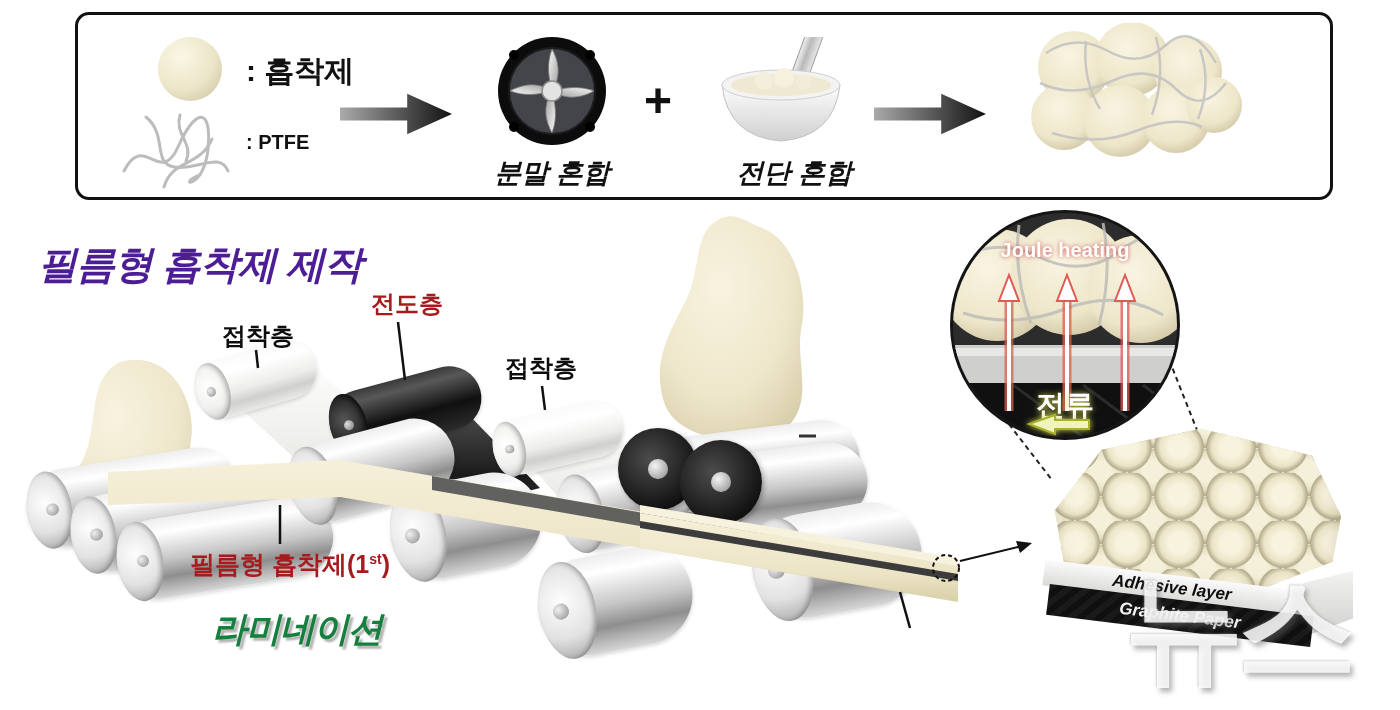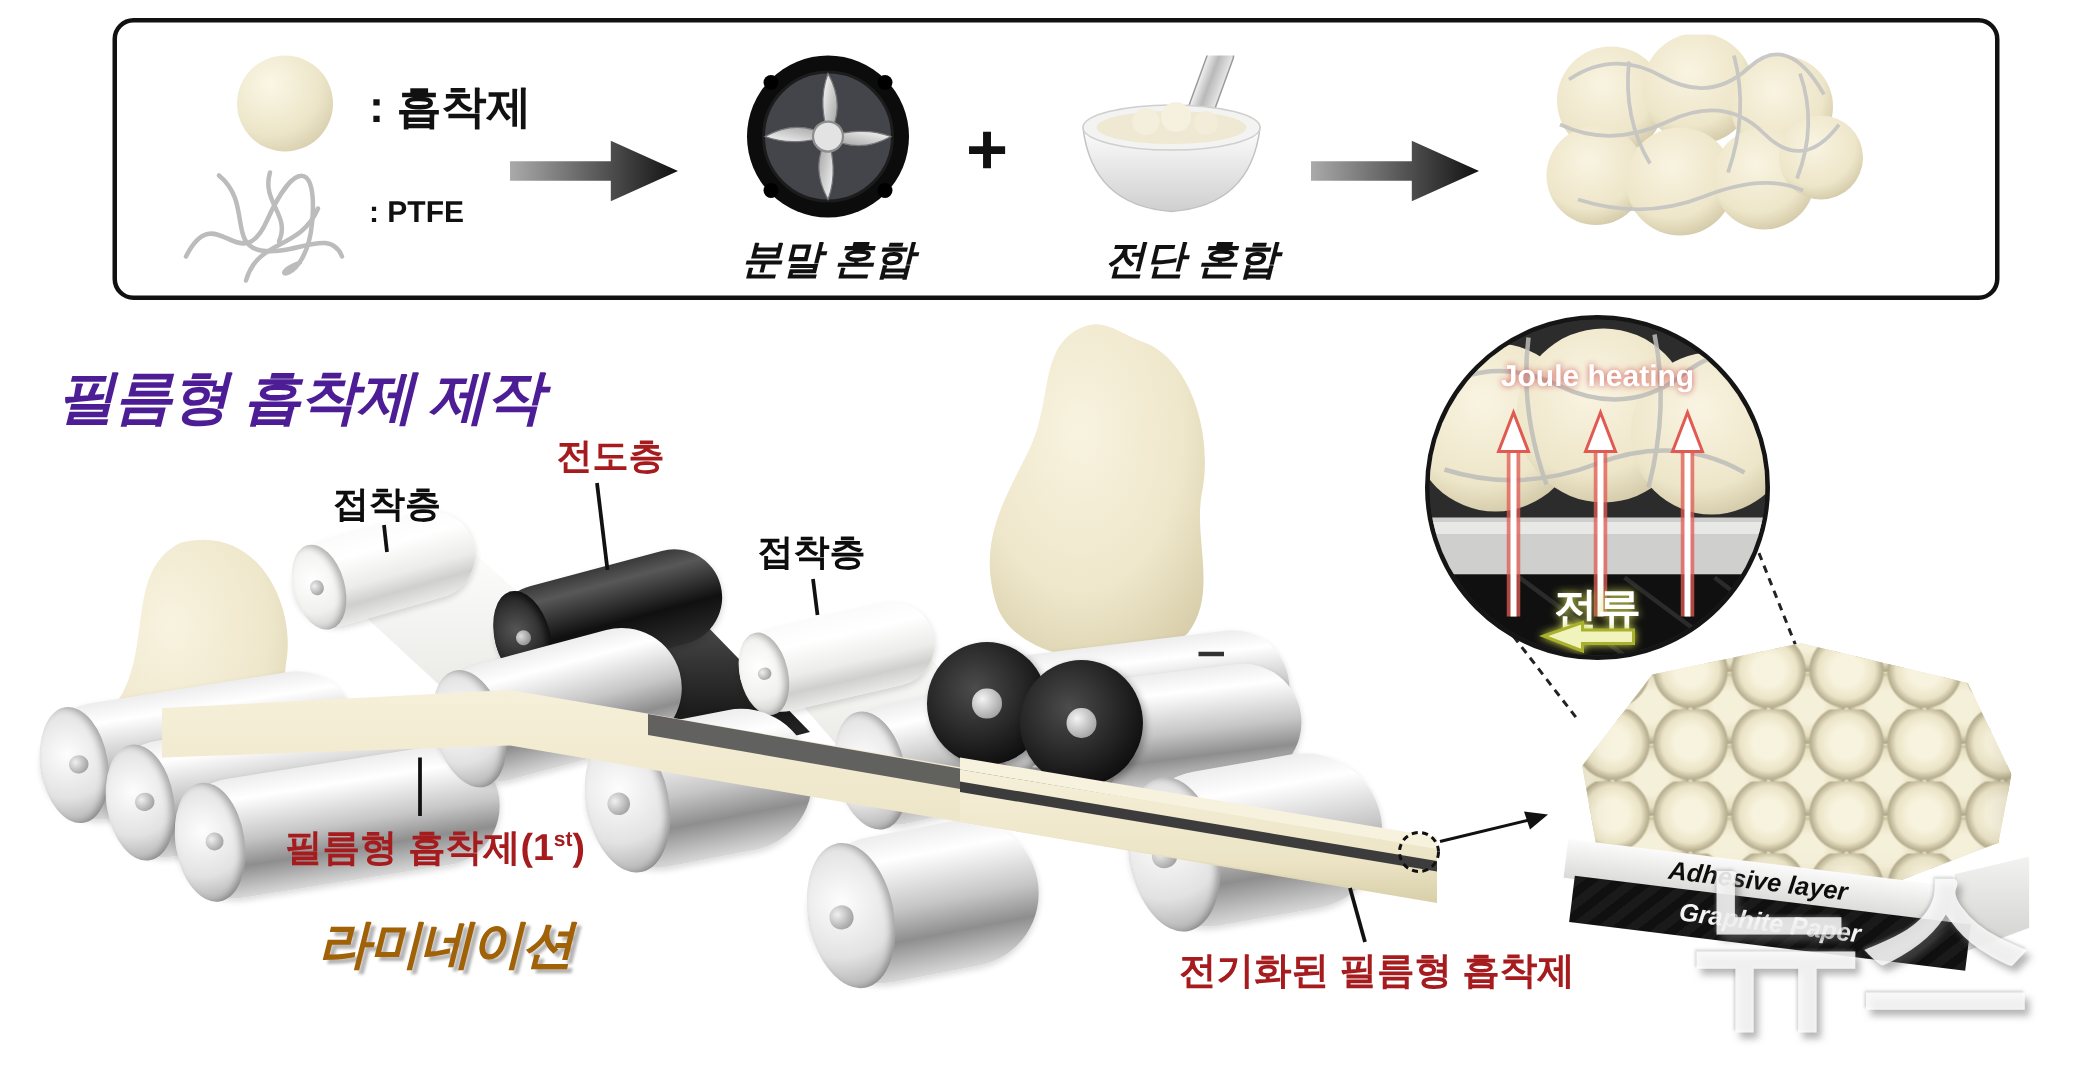--- a/index.html
+++ b/index.html
@@ -20,21 +20,21 @@
        background:radial-gradient(circle at 35% 30%,#fbf7e6,#ece5c8 55%,#cfc6a4 90%,#b8ae8c);}
   #plus-sign{position:absolute;left:566px;top:58px;font-size:48px;font-weight:bold;color:#111;}
 
   
   #main-title{position:absolute;left:38px;top:238px;font-size:39px;font-weight:bold;
               font-style:italic;color:#4c1d95;letter-spacing:-1px;}
   .black-label{position:absolute;font-weight:bold;color:#0d0d0d;font-size:24px;}
   .red-label{position:absolute;font-weight:bold;color:#a61c1e;font-size:25px;}
   .red-label sup{font-size:14px;}
   #lamination-label{position:absolute;left:212px;top:606px;font-size:35px;font-weight:bold;
-       font-style:italic;color:#a16207;text-shadow:3px 3px 2px rgba(0,0,0,.30);letter-spacing:-1px;}
+       font-style:italic;color:#15803d;text-shadow:3px 3px 2px rgba(0,0,0,.30);letter-spacing:-1px;}
 
   
   .cyl{position:absolute;border-radius:999px;
        background:linear-gradient(to bottom,#ededed,#ffffff 18%,#c6c6c6 52%,#8e8e8e 74%,#d8d8d8);
        box-shadow:0 2px 4px rgba(0,0,0,.15);}
   .cyl .cap{position:absolute;left:0;top:0;height:100%;aspect-ratio:.58;border-radius:50%;
        background:radial-gradient(circle at 42% 40%,#fdfdfd,#e2e2e2 55%,#a8a8a8 95%);
        box-shadow:inset -3px 0 5px rgba(0,0,0,.28);}
   .cyl .hub{position:absolute;left:9%;top:42%;height:16%;aspect-ratio:1;border-radius:50%;
        background:radial-gradient(circle at 35% 35%,#f0f0f0,#8a8a8a);}
@@ -290,21 +290,20 @@
       </g>
     </svg>
   </div>
 
   <div id="main-title">필름형 흡착제 제작</div>
   <div class="black-label" style="left:222px;top:320px;">접착층</div>
   <div class="red-label" style="left:371px;top:288px;font-size:24px;">전도층</div>
   <div class="black-label" style="left:505px;top:352px;">접착층</div>
   <div class="red-label" style="left:190px;top:548px;"><span>필름형 흡착제(1</span><sup>st</sup><span>)</span></div>
   <div id="lamination-label">라미네이션</div>
-  <div class="red-label" style="left:786px;top:630px;">전기화된 필름형 흡착제</div>
 
   <div id="inset-circle">
     <svg width="224" height="224" viewBox="0 0 224 224">
       <rect width="224" height="224" fill="#2c2c2c"></rect>
       <g>
         <circle cx="44" cy="72" r="56" fill="url(#gBall)"></circle>
         <circle cx="116" cy="64" r="58" fill="url(#gBall)"></circle>
         <circle cx="188" cy="76" r="54" fill="url(#gBall)"></circle>
       </g>
       <g fill="none" stroke="#bdbdb9" stroke-width="3" opacity="0.85">

